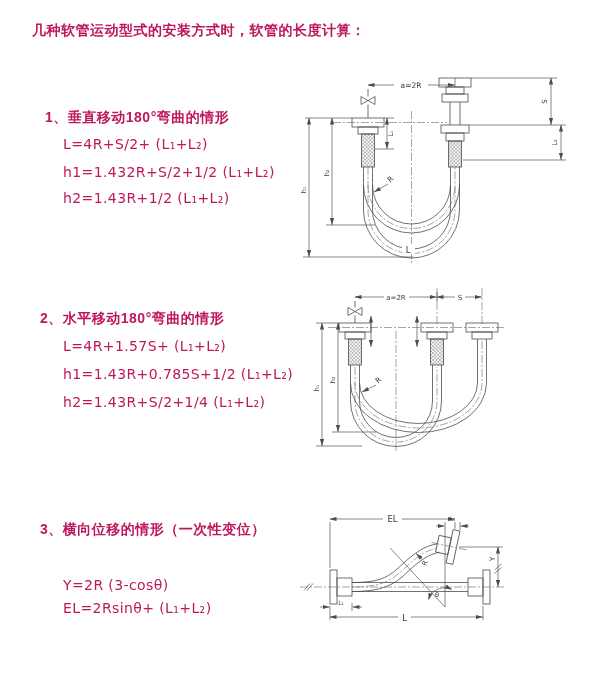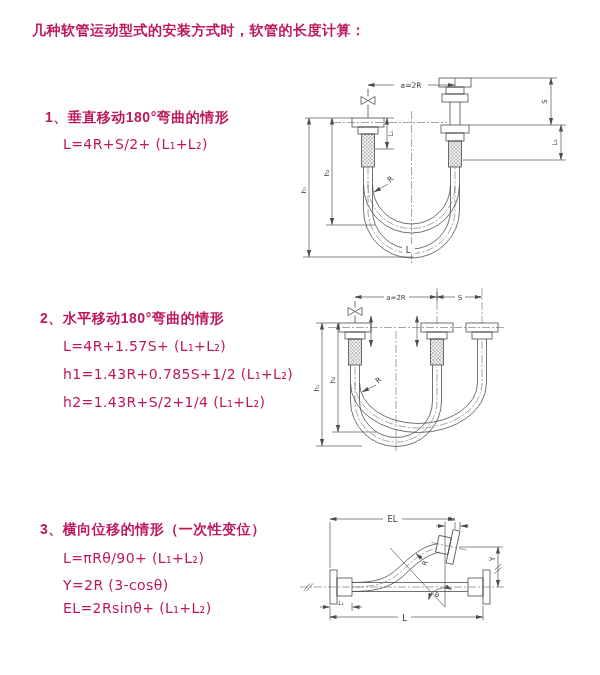--- a/index.html
+++ b/index.html
@@ -20,28 +20,29 @@
 </style>
 </head>
 <body>
 
 <div class="page">
 
   <div class="t title" style="left:32px;top:22px;">几种软管运动型式的安装方式时，软管的长度计算：</div>
 
   <div class="t heading" style="left:45px;top:109px;text-align:center;">1、垂直移动180°弯曲的情形</div>
   <div class="t formula" style="left:63px;top:136px;">L=4R+S/2+ (L₁+L₂)</div>
+  <div class="t formula" style="left:63px;top:164px;">h1=1.432R+S/2+1/2 (L₁+L₂)</div>
+  <div class="t formula" style="left:63px;top:190px;">h2=1.43R+1/2 (L₁+L₂)</div>
 
   <div class="t heading" style="left:40px;top:310px;">2、水平移动180°弯曲的情形</div>
   <div class="t formula" style="left:63px;top:338px;">L=4R+1.57S+ (L₁+L₂)</div>
   <div class="t formula" style="left:63px;top:366px;">h1=1.43R+0.785S+1/2 (L₁+L₂)</div>
   <div class="t formula" style="left:63px;top:394px;">h2=1.43R+S/2+1/4 (L₁+L₂)</div>
 
   <div class="t heading" style="left:40px;top:521px;">3、横向位移的情形（一次性变位）</div>
-  <div class="t formula" style="left:63px;top:550px;">L=πRθ/90+ (L₁+L₂)</div>
   <div class="t formula" style="left:63px;top:577px;">Y=2R (3-cosθ)</div>
   <div class="t formula" style="left:63px;top:600px;">EL=2Rsinθ+ (L₁+L₂)</div>
 
   <svg style="left:295px;top:65px;" width="290" height="200" viewBox="0 0 290 200">
     <defs>
       <marker id="aS1" markerWidth="8" markerHeight="6" refX="0.5" refY="3" orient="auto" markerUnits="userSpaceOnUse">
           <path d="M0,3 L7,0.9 L7,5.1 Z" fill="#4d4d4d"></path>
         </marker>
       <marker id="aE1" markerWidth="8" markerHeight="6" refX="7" refY="3" orient="auto" markerUnits="userSpaceOnUse">
           <path d="M7,3 L0,0.9 L0,5.1 Z" fill="#4d4d4d"></path>

